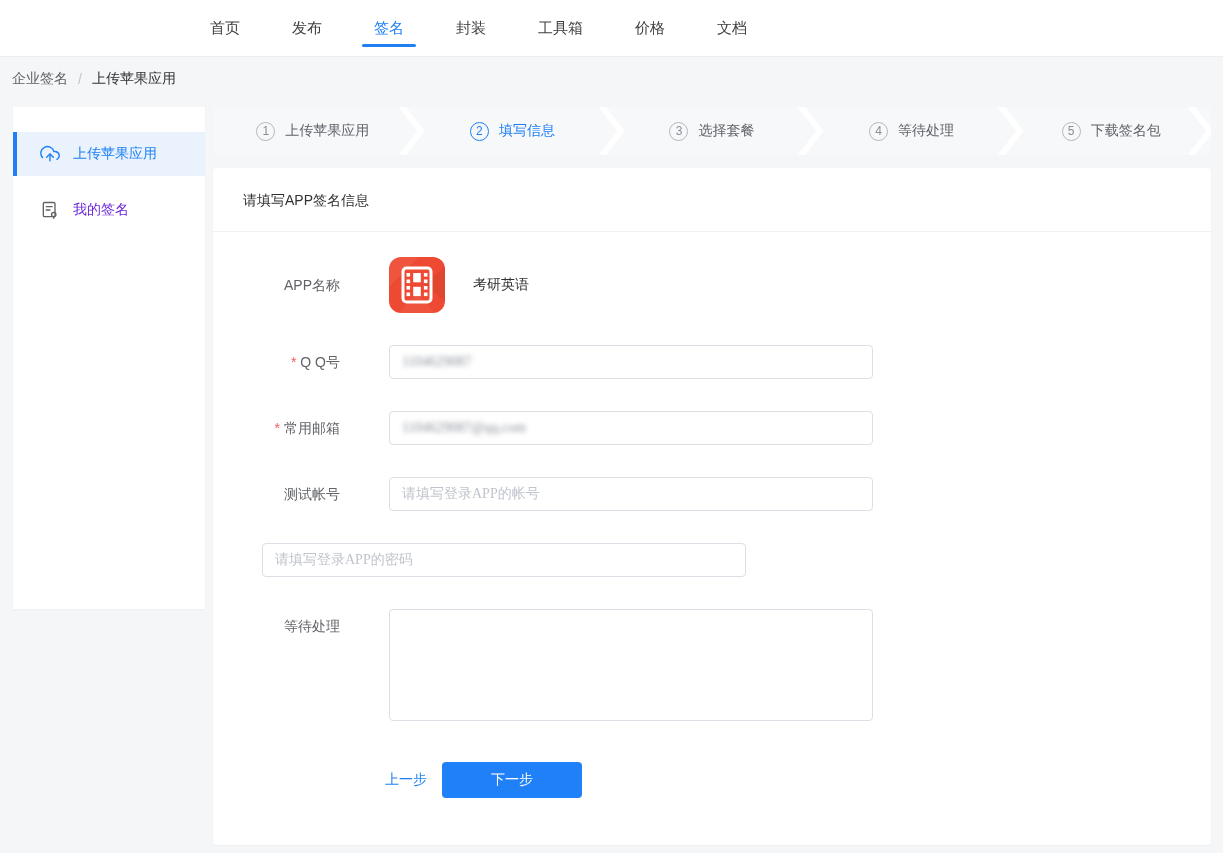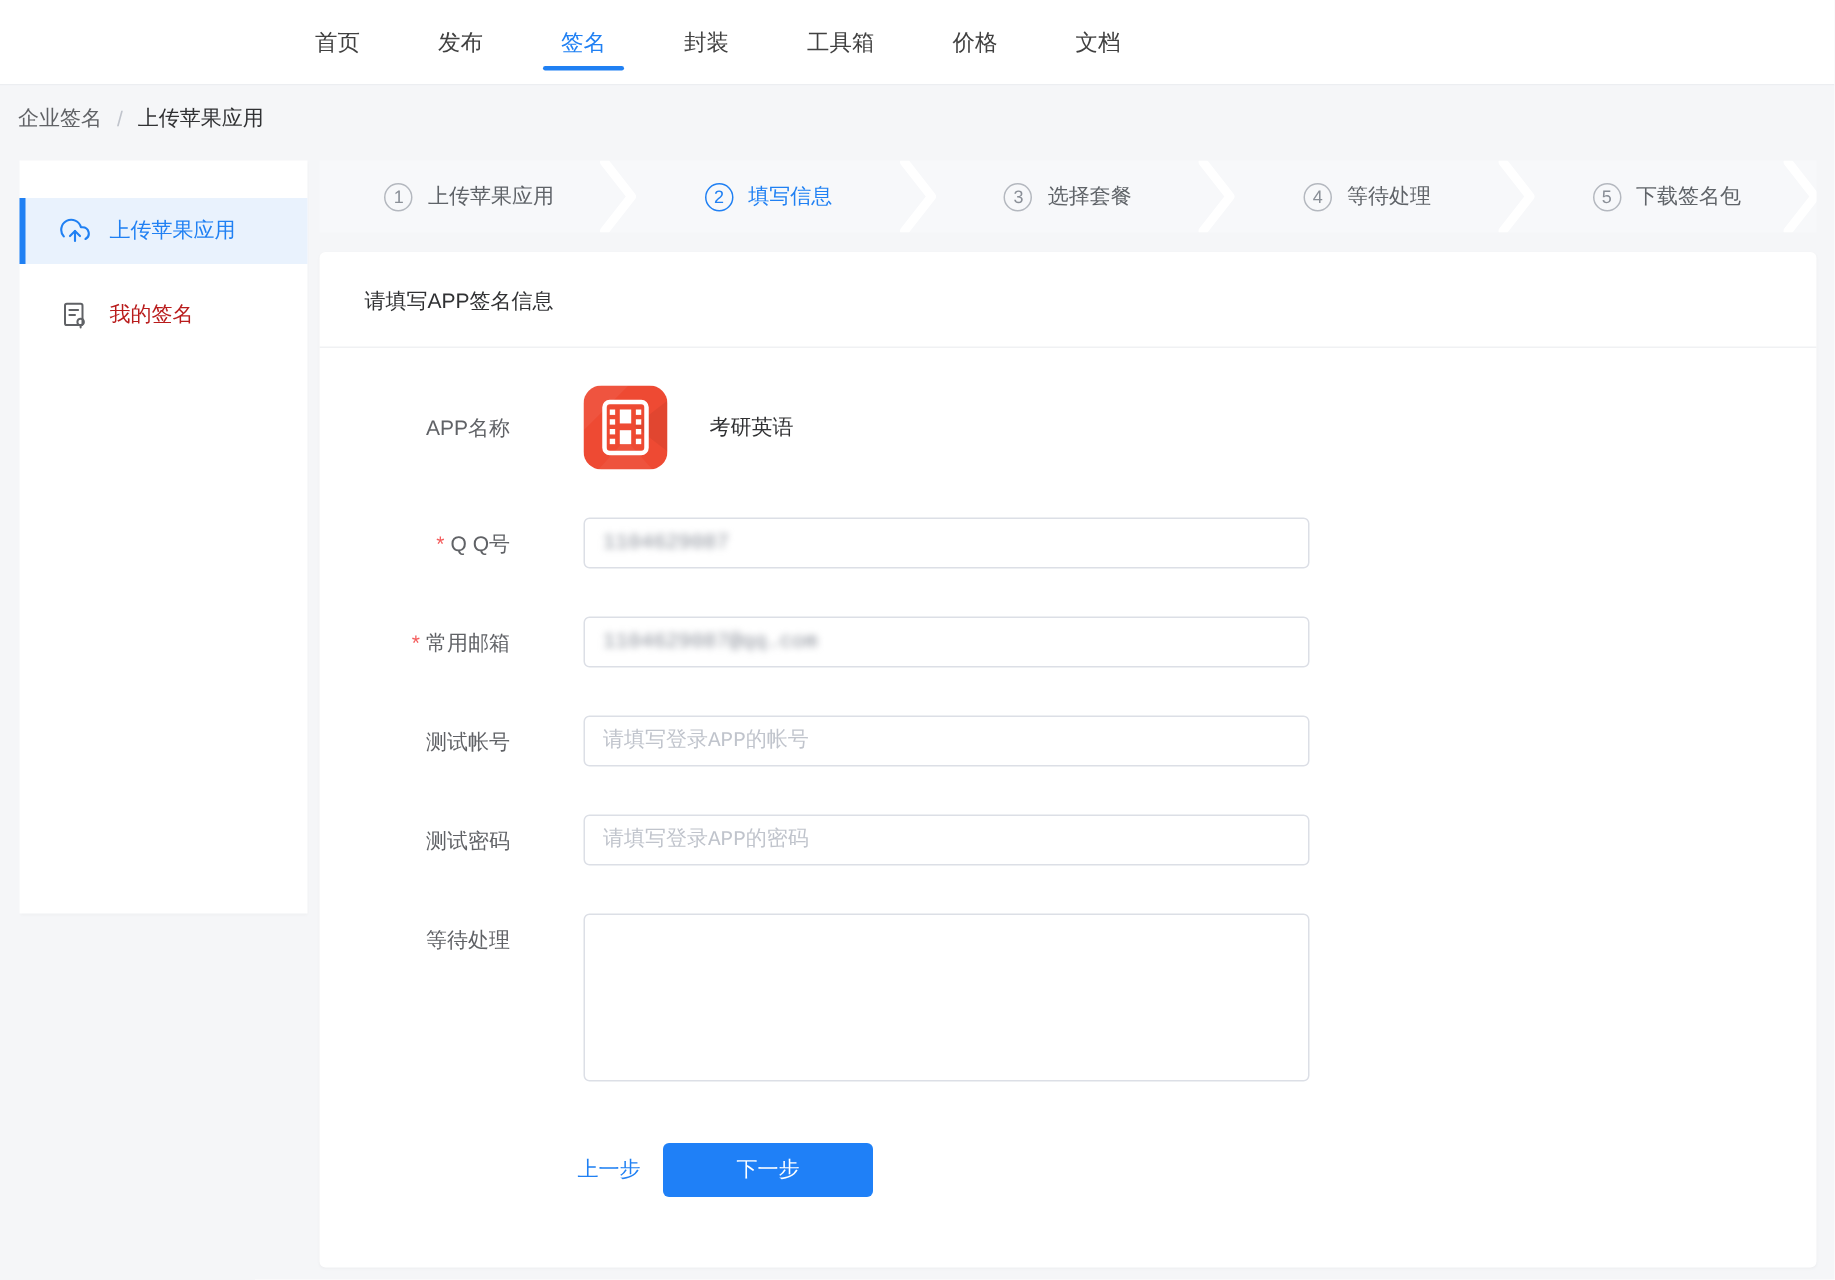--- a/index.html
+++ b/index.html
@@ -40,21 +40,21 @@
 
   
   .sidebar {
     position:absolute; left:13px; top:107px; width:192px; height:502px;
     background:#fff; box-shadow:0 1px 2px rgba(0,0,0,0.03);
   }
   .side-list { padding-top:25px; }
   .side-item {
     height:44px; display:flex; align-items:center; gap:13px;
     padding-left:23px; border-left:4px solid transparent;
-    color:#b91c1c; cursor:pointer; margin-bottom:12px;
+    color:#6d28d9; cursor:pointer; margin-bottom:12px;
   }
   .side-item .icn { width:20px; height:20px; flex:0 0 20px; color:#606266; }
   .side-item.active { background:#e9f2fd; border-left-color:#2080f3; color:#2080f3; }
   .side-item.active .icn { color:#2080f3; }
 
   
   .main { position:absolute; left:213px; top:107px; width:998px; }
 
   
   .wizard {
@@ -95,21 +95,21 @@
   .req { color:#f45c5c; margin-right:4px; font-size:14px; }
   .row-control { margin-left:28px; display:flex; align-items:center;padding-left:21px; }
 
   .app-icon { width:56px; height:56px; display:block; }
   .app-name { margin-left:28px; color:#303133; }
 
   .tbox {
     width:484px; height:34px; border:1px solid #dcdfe6; border-radius:4px;
     background:#fff; padding:0 12px; font-size:14px; color:#606266;
     display:flex; align-items:center;
-    font-family:Liberation Mono, monospace;
+    font-family:Liberation Serif, serif;
   }
   input.tbox { display:block; }
   input.tbox::placeholder { color:#c0c4cc; opacity:1; }
   .masked { filter:blur(2.6px); color:#8a8f99; user-select:none; }
   textarea.tbox {
     width:484px; height:112px; resize:none; padding:8px 12px; display:block;
   }
 
   .btn-row { display:flex; align-items:center; margin-top:41px; padding-left:172px; }
   .link-prev { color:#2080f3; cursor:pointer; }
@@ -257,21 +257,20 @@
       </div>
 
       <div class="row">
         <div class="row-label">测试帐号</div>
         <div class="row-control">
           <input class="tbox" type="text" placeholder="请填写登录APP的帐号" style="">
         </div>
       </div>
 
       <div class="row">
-        <div class="row-label">测试密码</div>
         <div class="row-control">
           <input class="tbox" type="text" placeholder="请填写登录APP的密码" style="">
         </div>
       </div>
 
       <div class="row top">
         <div class="row-label">等待处理</div>
         <div class="row-control">
           <textarea class="tbox" style=""></textarea>
         </div>

